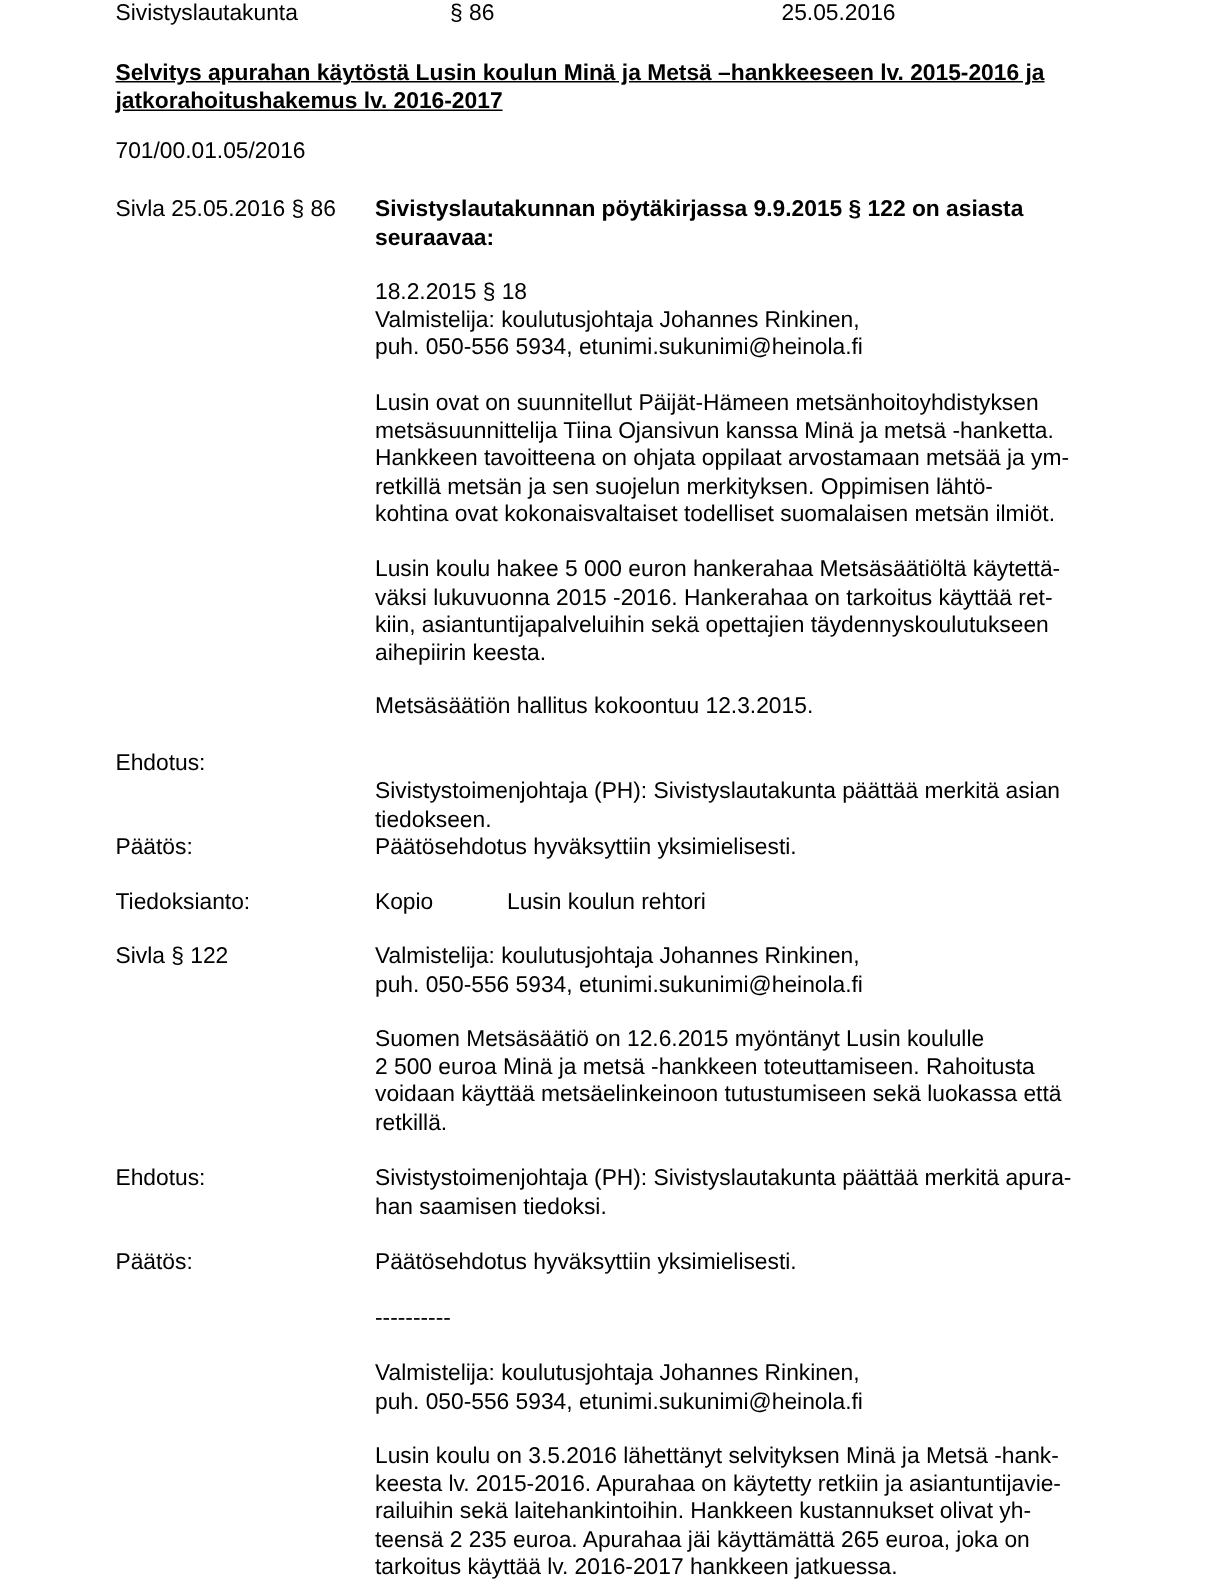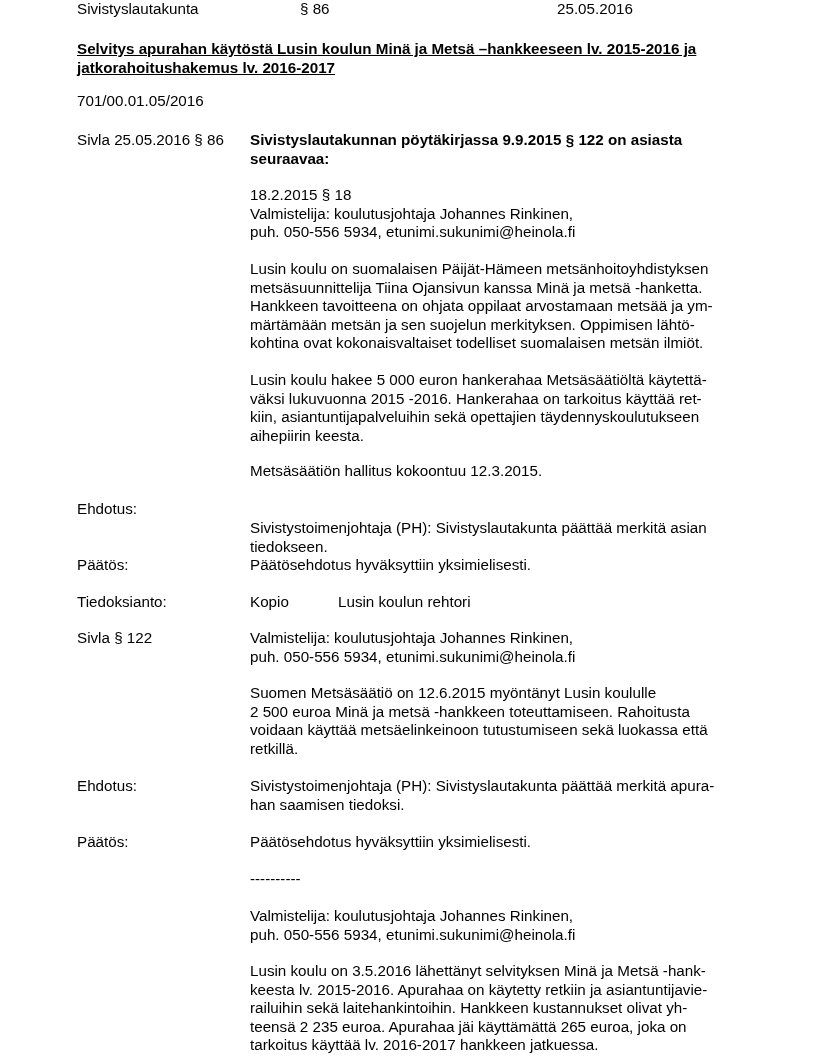--- a/index.html
+++ b/index.html
@@ -23,21 +23,21 @@
       width: 807px;
       height: 1056px;
     }
     .abs {
       position: absolute;
       white-space: nowrap;
       line-height: 18.5px;
     }
     .header-org { left: 77px; top: 0px; }
     .header-sect { left: 300px; top: 0px; }
-    .header-date { left: 521px; top: 0px; margin-left: 36px; }
+    .header-date { left: 521px; top: 0px; }
     .title {
       position: absolute;
       left: 77px;
       top: 40px;
       width: 690px;
       font-weight: bold;
       line-height: 18.5px;
     }
     .title .line { display: block; white-space: nowrap; text-decoration: underline; }
     .docnum { left: 77px; top: 92px; }
@@ -80,24 +80,24 @@
     <span class="line bold">seuraavaa:</span>
   </div>
 
   <div class="content" style="top:186px;">
     <span class="line">18.2.2015 § 18</span>
     <span class="line">Valmistelija: koulutusjohtaja Johannes Rinkinen,</span>
     <span class="line">puh. 050-556 5934, etunimi.sukunimi@heinola.fi</span>
   </div>
 
   <div class="content" style="top:260px;">
-    <span class="line">Lusin koulu on suomalaisen Päijät-Hämeen metsänhoitoyhdistyksen</span>
+    <span class="line">Lusin ovat on suunnitellut Päijät-Hämeen metsänhoitoyhdistyksen</span>
     <span class="line">metsäsuunnittelija Tiina Ojansivun kanssa Minä ja metsä -hanketta.</span>
     <span class="line">Hankkeen tavoitteena on ohjata oppilaat arvostamaan metsää ja ym-</span>
-    <span class="line">märtämään metsän ja sen suojelun merkityksen. Oppimisen lähtö-</span>
+    <span class="line">retkillä metsän ja sen suojelun merkityksen. Oppimisen lähtö-</span>
     <span class="line">kohtina ovat kokonaisvaltaiset todelliset suomalaisen metsän ilmiöt.</span>
   </div>
 
   <div class="content" style="top:371px;">
     <span class="line">Lusin koulu hakee  5 000 euron hankerahaa Metsäsäätiöltä käytettä-</span>
     <span class="line">väksi lukuvuonna 2015 -2016. Hankerahaa on tarkoitus käyttää ret-</span>
     <span class="line">kiin, asiantuntijapalveluihin sekä opettajien täydennyskoulutukseen</span>
     <span class="line">aihepiirin keesta.</span>
   </div>
 

